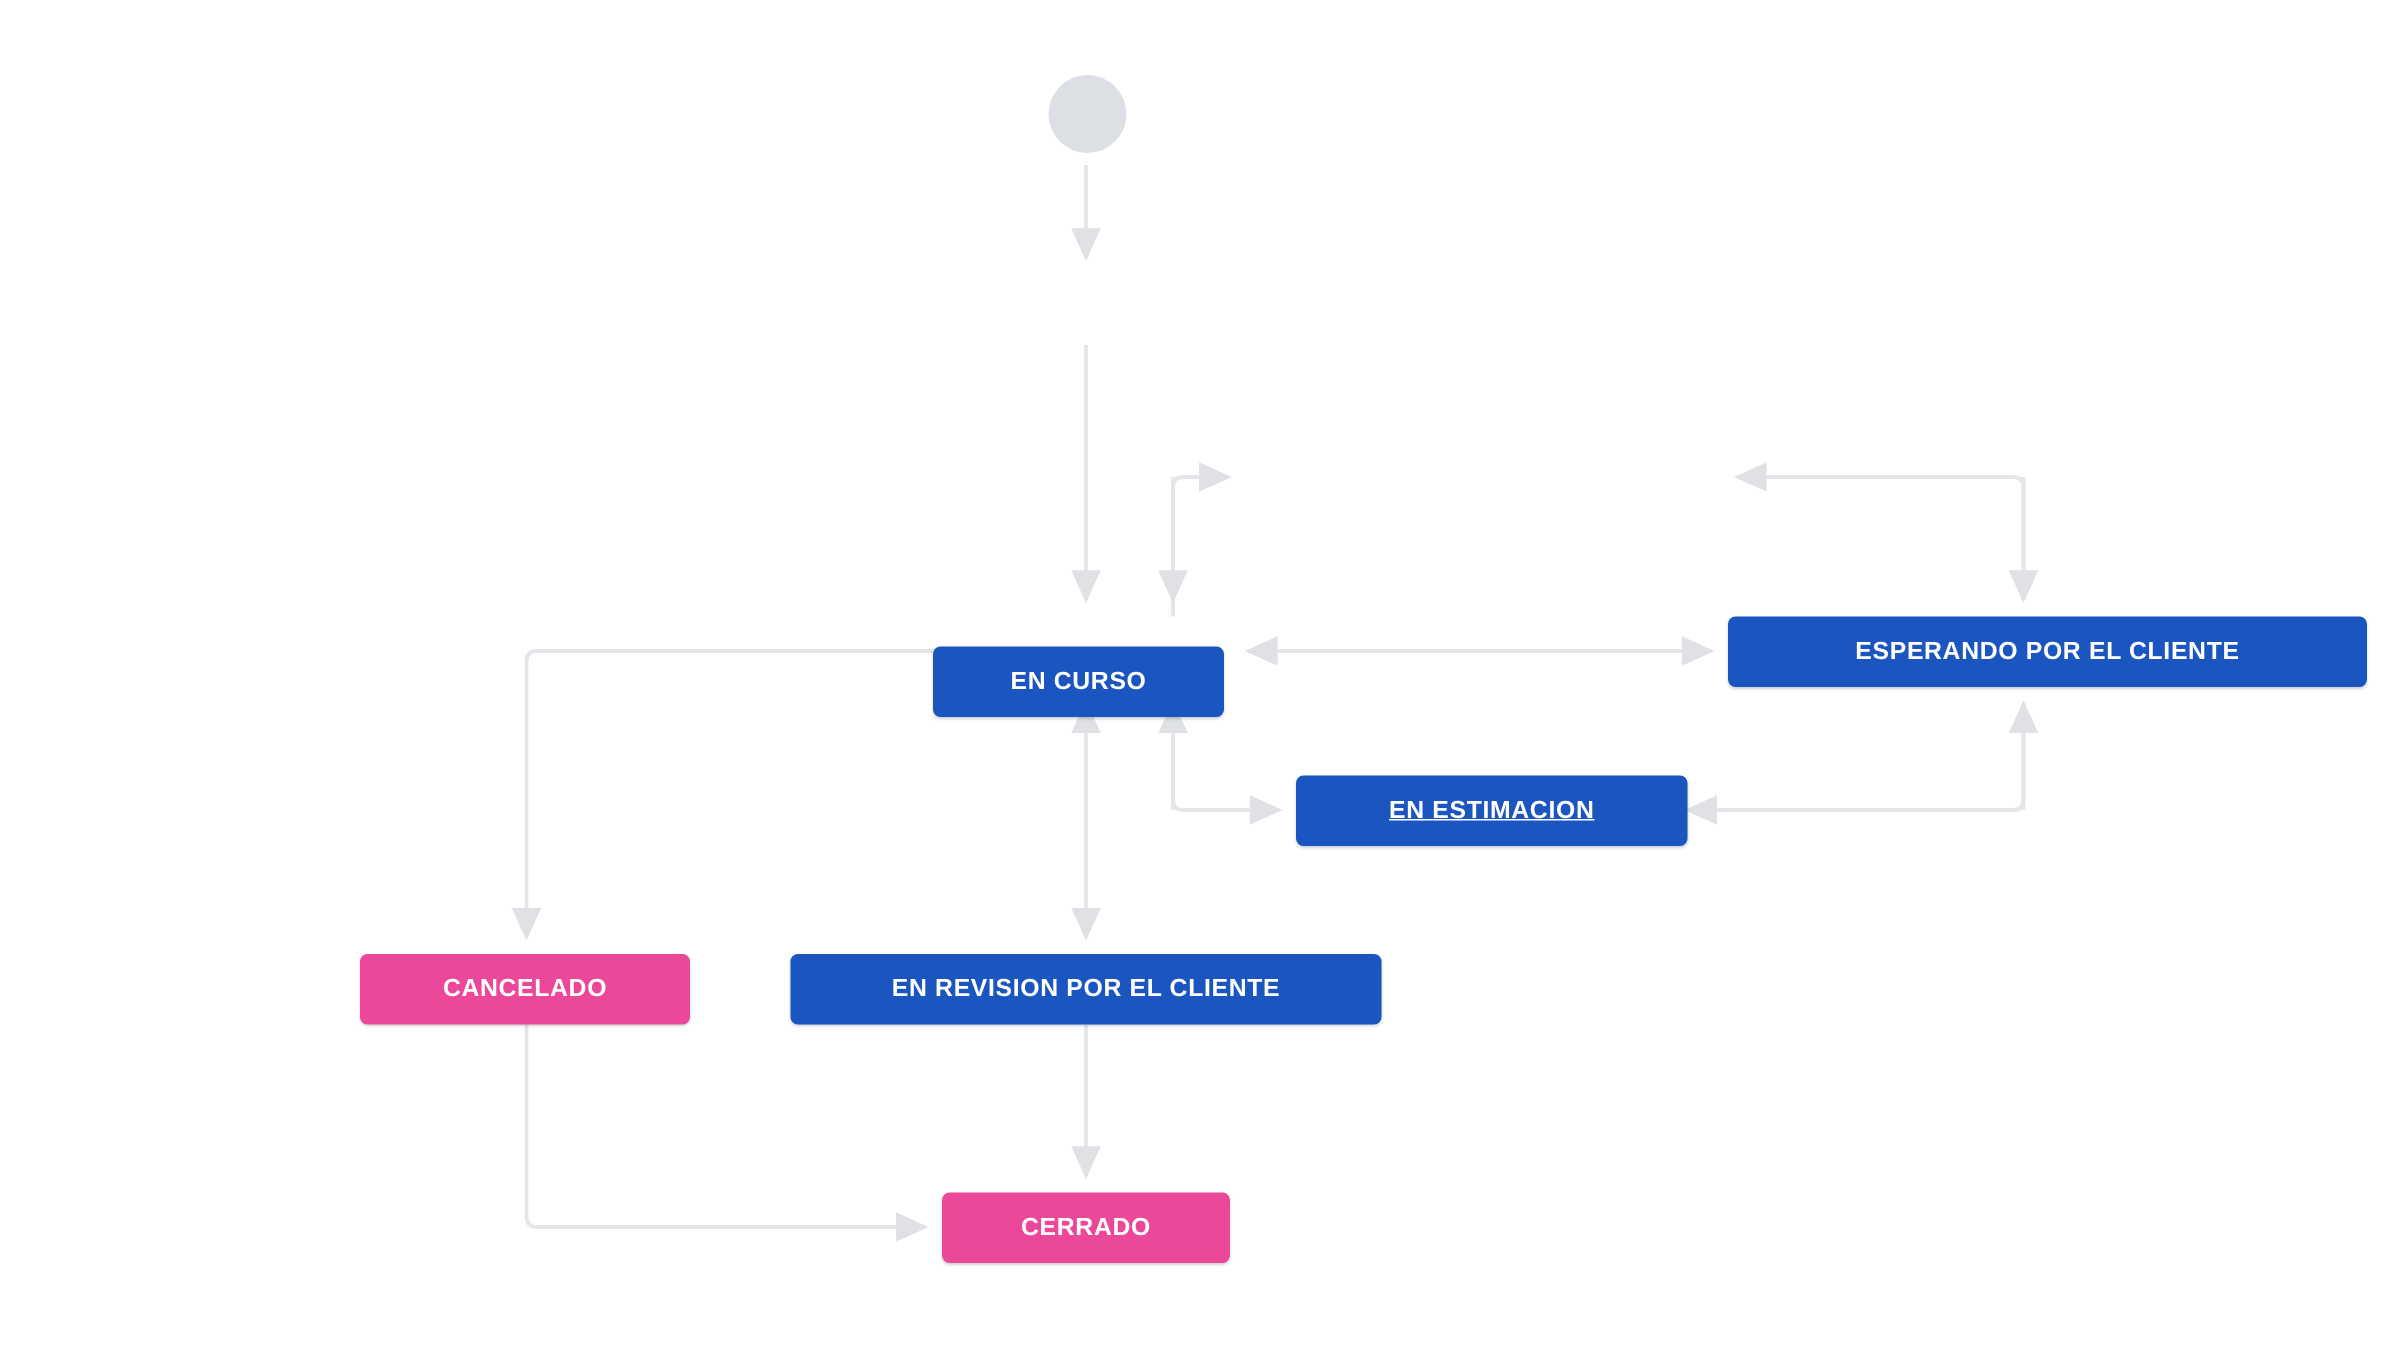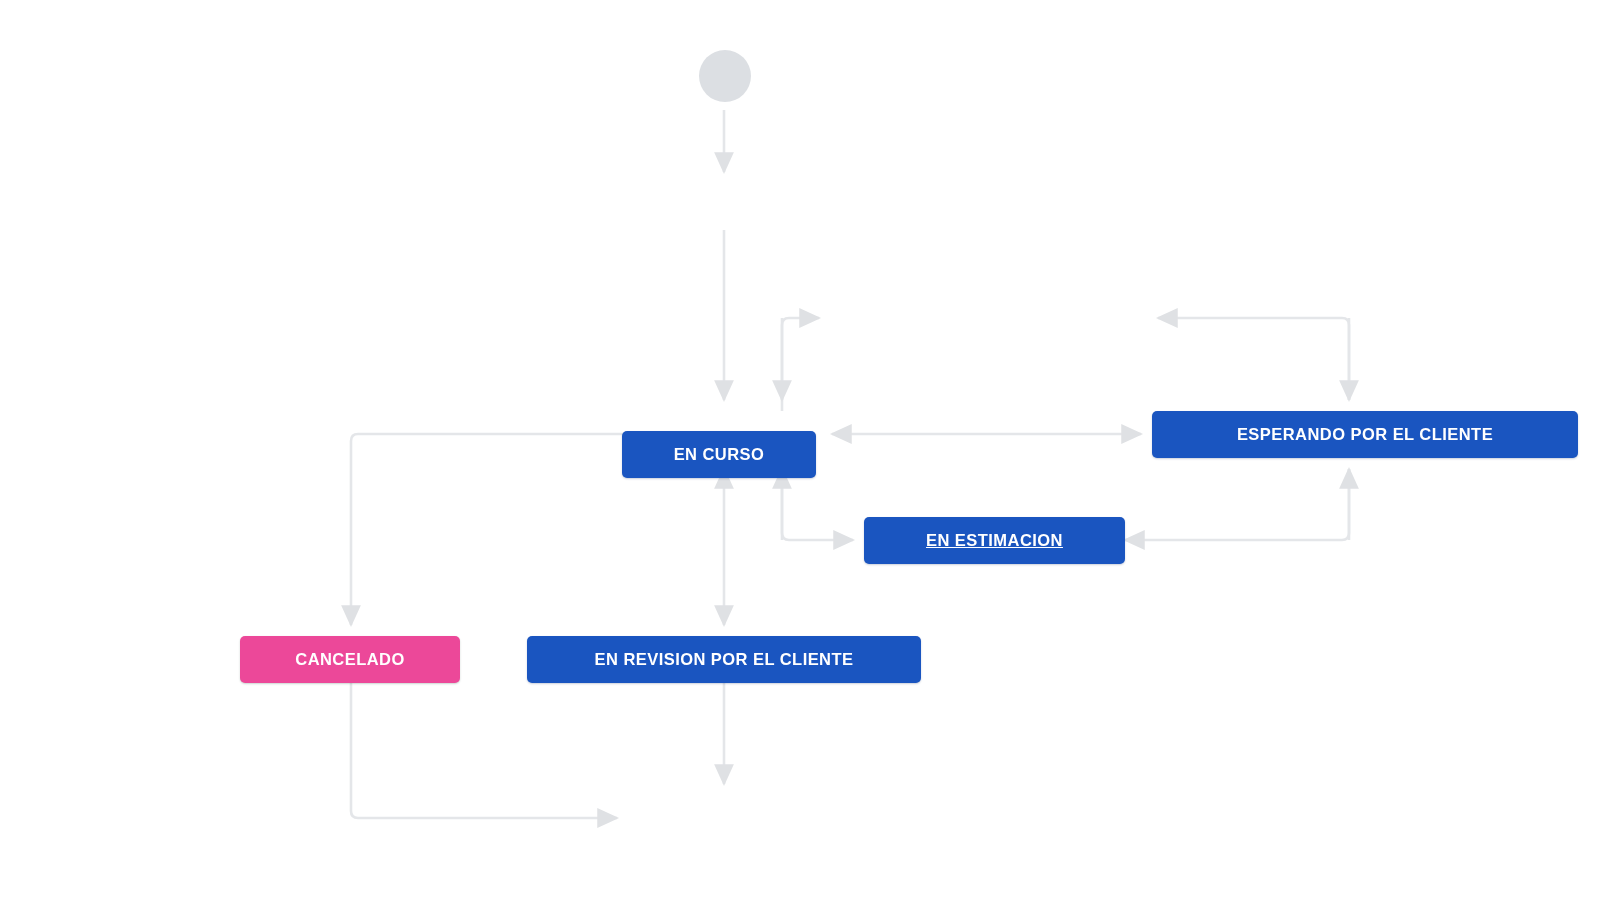--- a/index.html
+++ b/index.html
@@ -136,14 +136,17 @@
   </div>
 
   <div class="node green" style="left:240px; top:636px; width:220px; height:47px;">
     <span class="node-label">CANCELADO</span>
   </div>
 
   <div class="node blue" style="left:527px; top:636px; width:394px; height:47px;text-align:center;">
     <span class="node-label">EN REVISION POR EL CLIENTE</span>
   </div>
 
+  <div class="node green" style="left:628px; top:795px; width:192px; height:47px;">
+    <span class="node-label">CERRADO</span>
+  </div>
 
 </div>
 
 </body></html>

